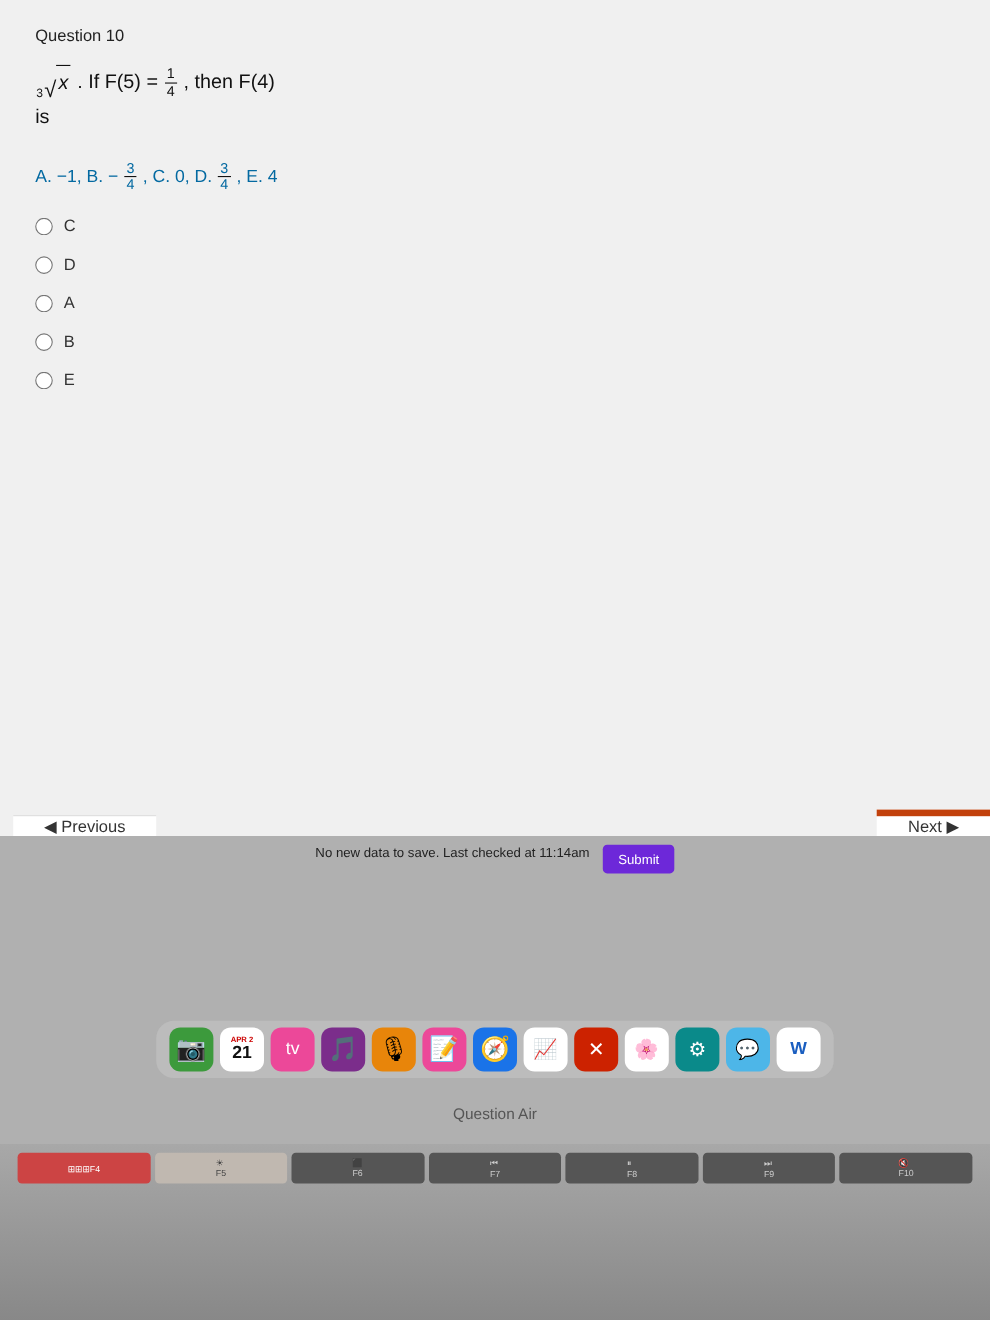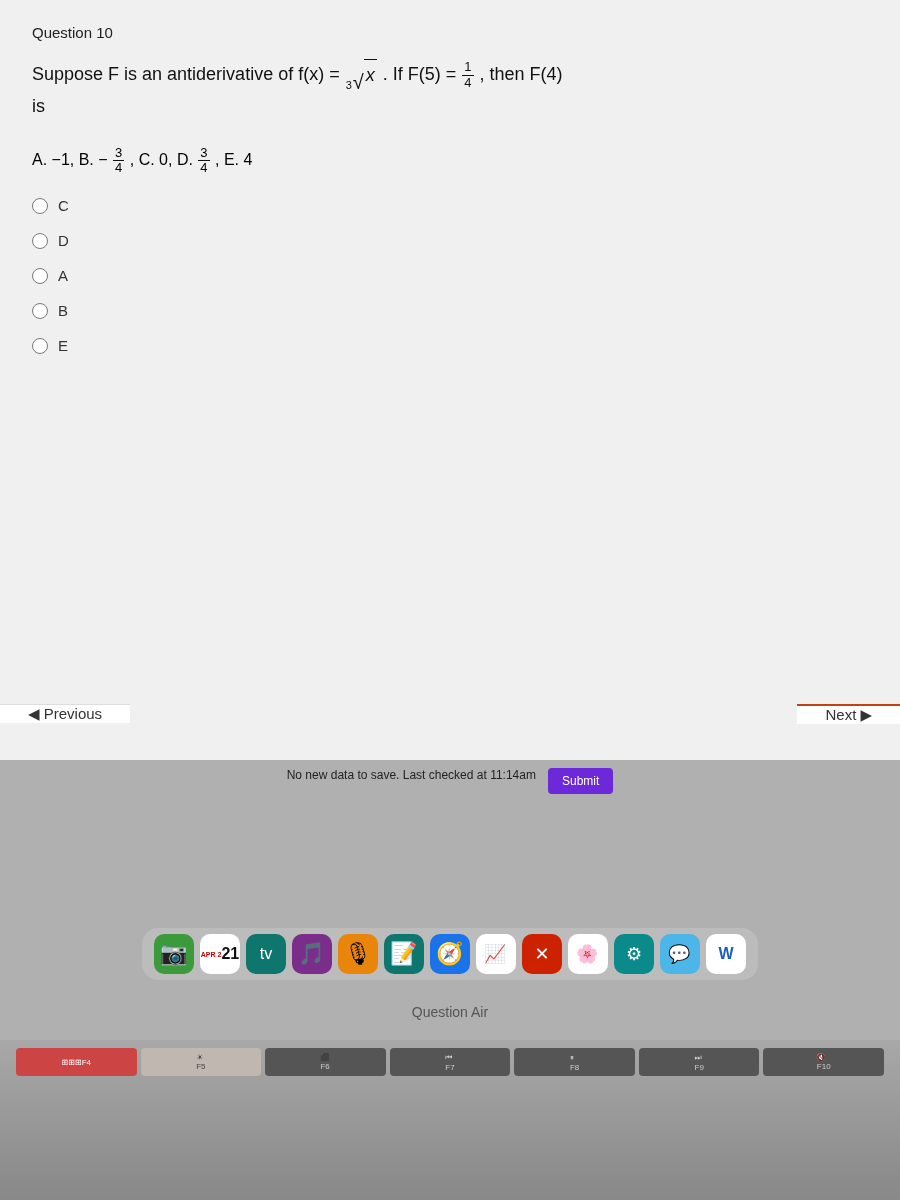--- a/index.html
+++ b/index.html
@@ -55,21 +55,21 @@
       font-size: 13px;
     }
 
     .fraction .den {
       padding: 0 2px;
       font-size: 13px;
     }
 
     .choices-label {
       font-size: 16px;
-      color: #000000;
+      color: #0369a1;
       margin-bottom: 22px;
       line-height: 1.4;
     }
 
     .radio-options {
       display: flex;
       flex-direction: column;
       gap: 18px;
       margin-bottom: 30px;
     }
@@ -90,25 +90,25 @@
 
     .radio-option label {
       font-size: 15px;
       color: #333;
       cursor: pointer;
     }
 
     .nav-bar {
       position: absolute;
       bottom: 0;
-      left: 0;
+      left: 12px;
       right: 0;
       display: flex;
       justify-content: space-between;
-      align-items: flex-start;
+      align-items: flex-end;
       height: 56px;
     }
 
     .prev-btn {
       background: #fff;
       border: none;
       padding: 0 28px;
       font-size: 15px;
       color: #333;
       cursor: pointer;
@@ -121,21 +121,21 @@
     .next-btn {
       background: #fff;
       border: none;
       padding: 0 28px;
       font-size: 15px;
       color: #333;
       cursor: pointer;
       display: flex;
       align-items: center;
       gap: 6px;
-      border-top: 2px solid #c2410c;
+      border-top: 6px solid #c2410c;
     }
 
     
     .mac-area {
       background: #b0b0b0;
       flex: 1;
       display: flex;
       flex-direction: column;
       align-items: center;
       justify-content: flex-start;
@@ -192,26 +192,26 @@
       align-items: center;
       justify-content: center;
       font-size: 22px;
       cursor: pointer;
       position: relative;
     }
 
     .dock-icon.green-bg { background: #3c9a3c; }
     .dock-icon.date-bg {
       background: #fff;
-      flex-direction: row;
+      flex-direction: column;
       font-size: 10px;
       color: #c00;
       font-weight: bold;
     }
-    .dock-icon.dark-bg { background: #0f766e; }
+    .dock-icon.dark-bg { background: #ec4899; }
     .dock-icon.blue-bg { background: #1a73e8; }
     .dock-icon.purple-bg { background: #7b2d8b; }
     .dock-icon.orange-bg { background: #e8850a; }
     .dock-icon.red-bg { background: #cc2200; }
     .dock-icon.white-bg { background: #fff; }
     .dock-icon.teal-bg { background: #0a8a8a; }
     .dock-icon.lightblue-bg { background: #4db6e8; }
 
     .macbook-label {
       font-size: 14px;
@@ -280,21 +280,20 @@
     }
   </style>
 </head>
 <body>
 
 <div class="quiz-container">
 
   <div class="question-label">Question 10</div>
 
   <div class="question-text">
-    <span>Suppose F is an antiderivative of f(x) = </span>
     
     <span class="cube-root">
       <span class="index">3</span>
       <span class="radical">√</span>
       <span class="radicand"><i>x</i></span>
     </span>
     <span>. If F(5) = </span>
     
     <span class="fraction">
       <span class="num">1</span>

